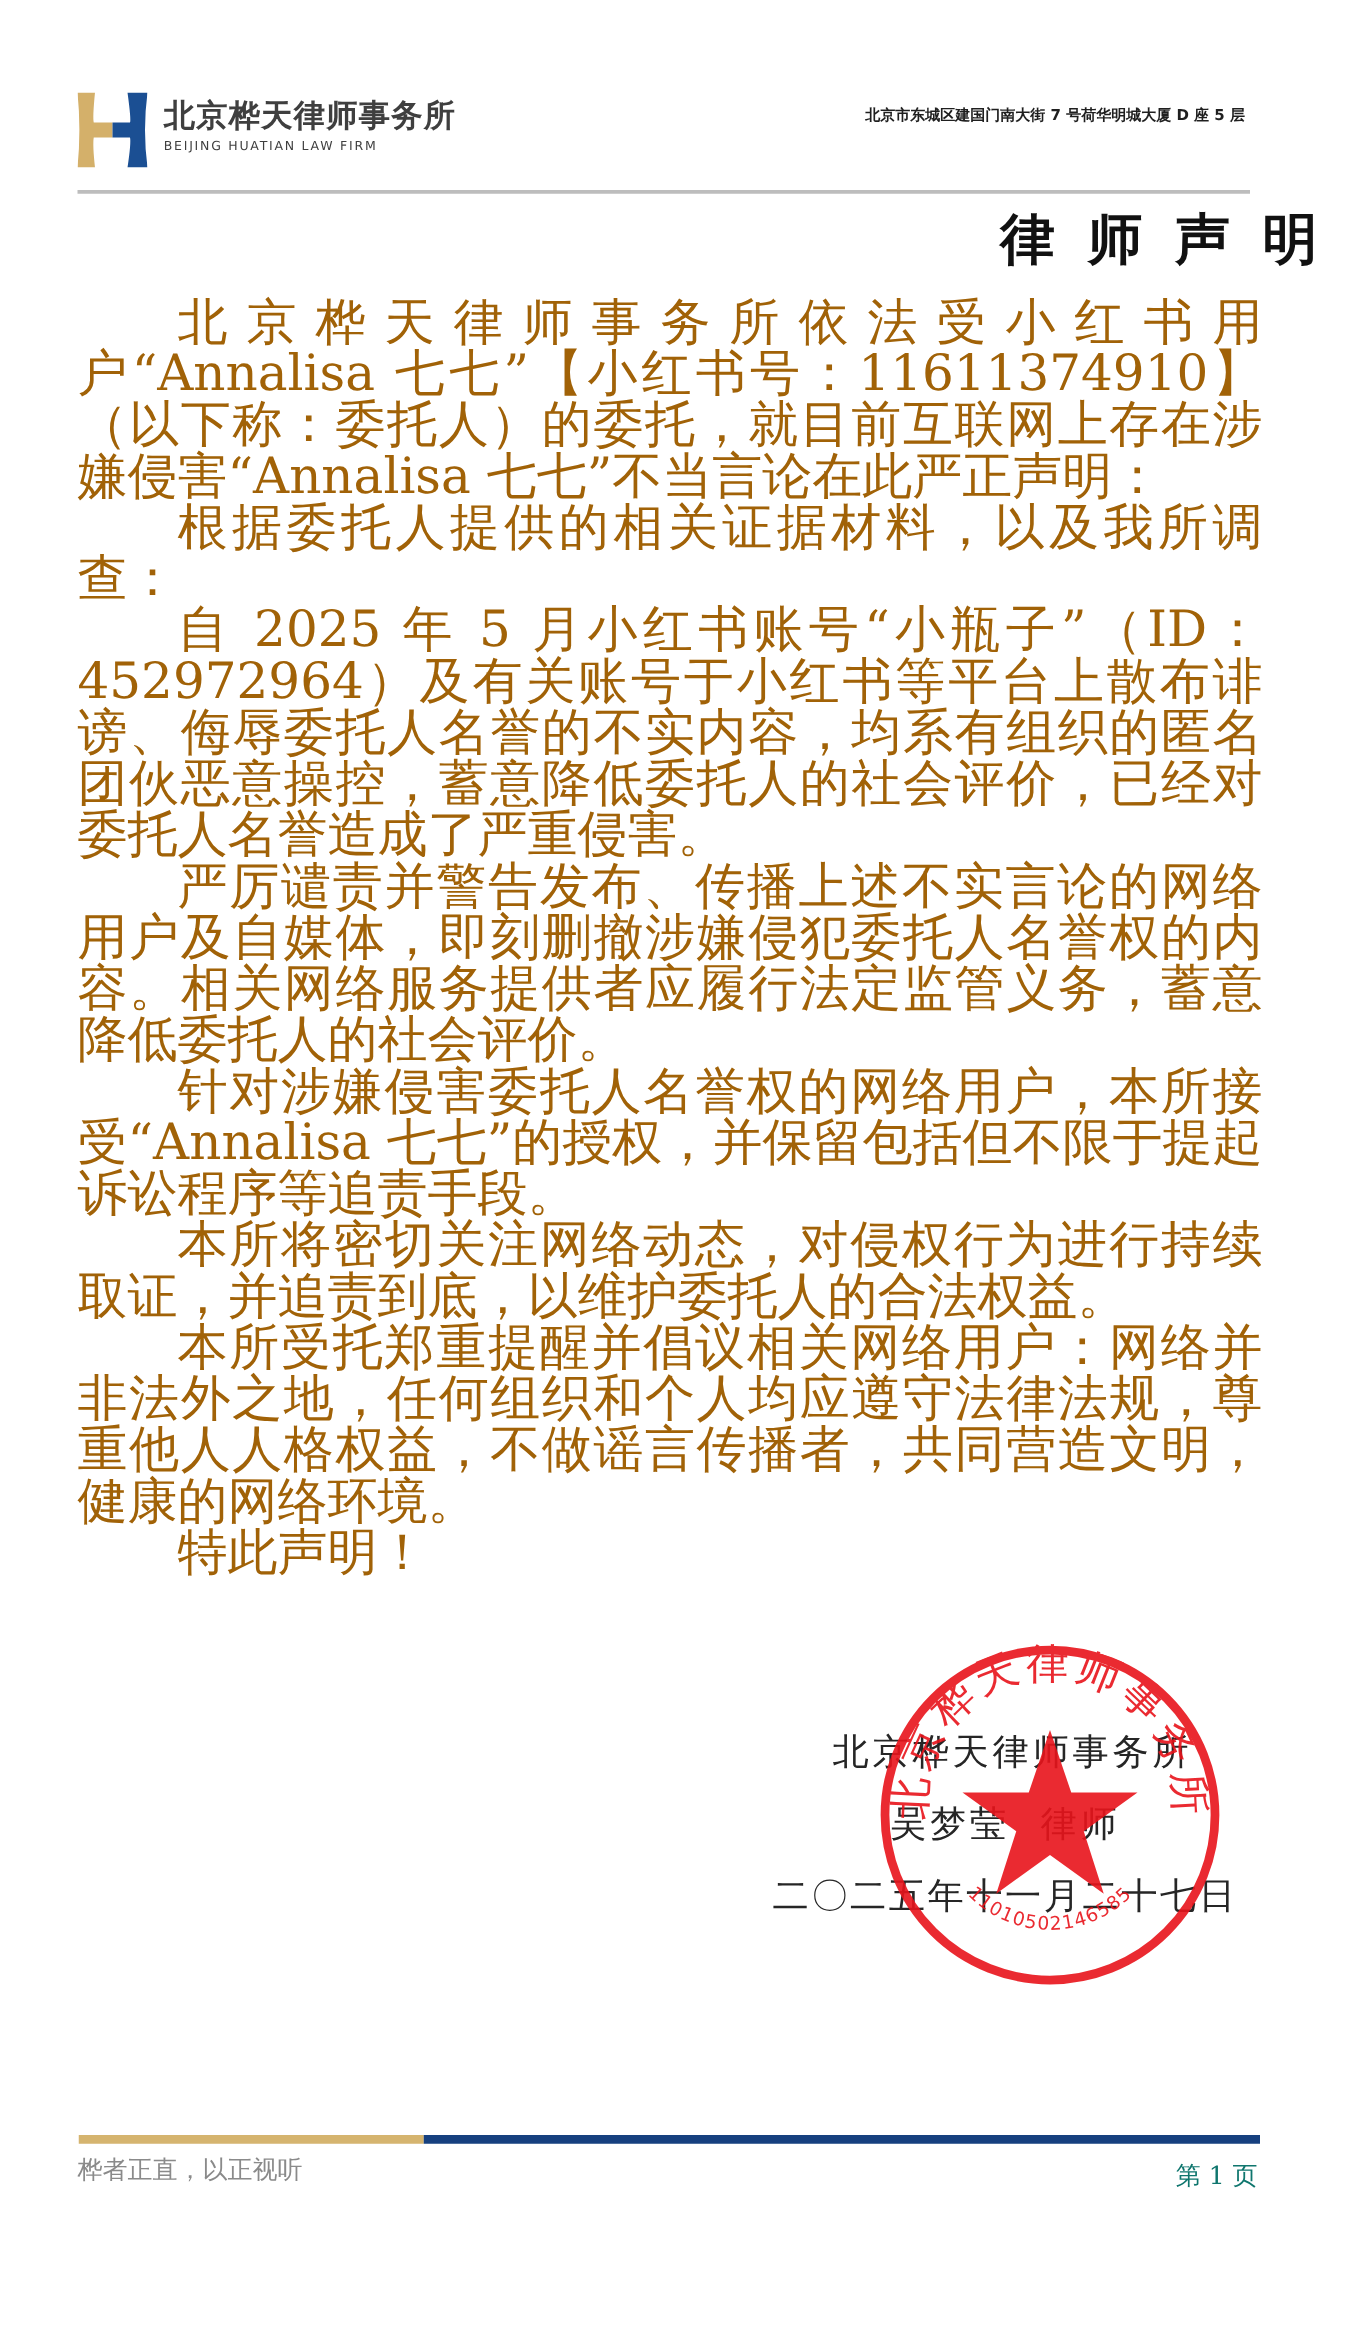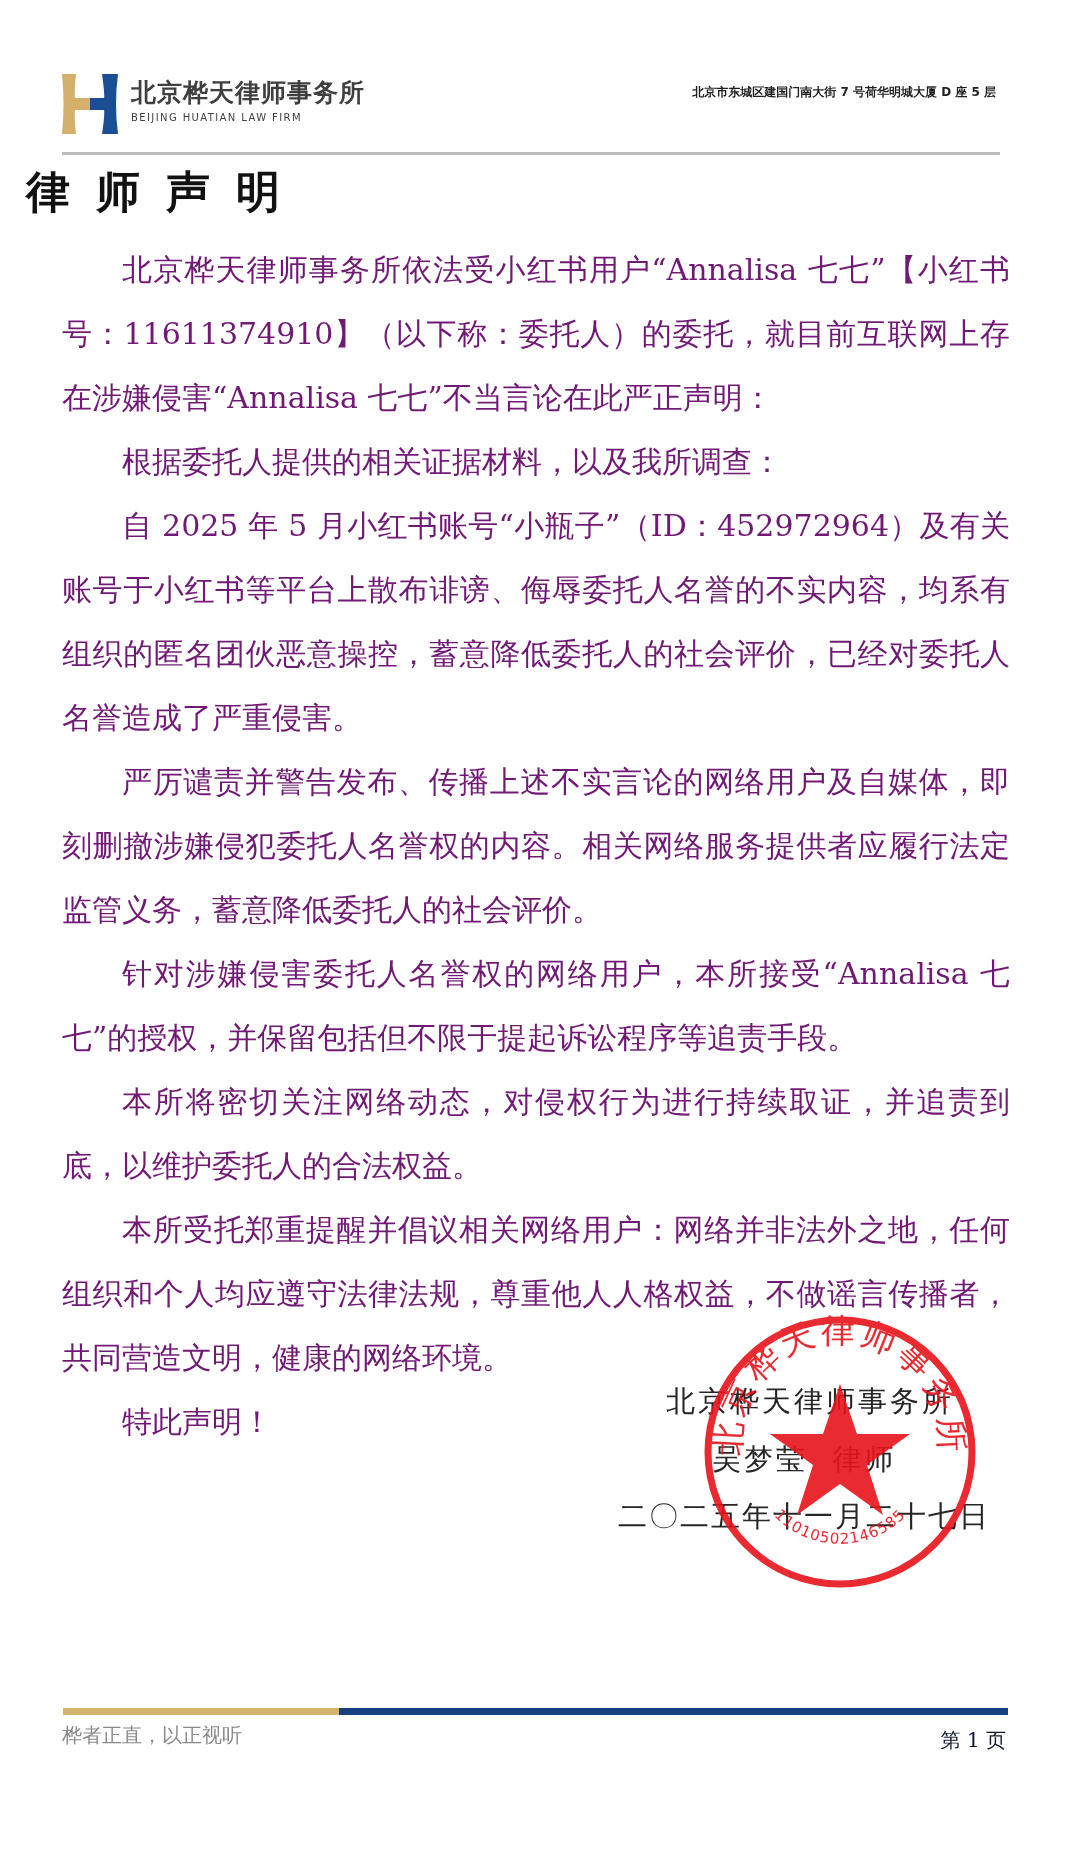--- a/index.html
+++ b/index.html
@@ -23,28 +23,28 @@
   }
   .address {
     position: absolute; right: 84px; top: 84px;
     font-family: "DejaVu Sans", "Liberation Sans", sans-serif;
     font-size: 12px; font-weight: bold; color: #1f1f1f;
   }
   .header-rule {
     position: absolute; left: 62px; top: 152px; width: 938px; height: 3px; background: #bdbdbd;
   }
   .title {
-    position: absolute; left: 0; top: 160px; width: 1080px; text-align: left;
+    position: absolute; left: 0; top: 160px; width: 1080px; text-align: right;
     font-family: "DejaVu Sans", "Liberation Sans", sans-serif;
     font-size: 44px; font-weight: bold; color: #111; letter-spacing: 26px;
     text-indent: 26px; line-height: 64px;
   }
   .body-text {
     position: absolute; left: 62px; top: 238px; width: 948px;
-    font-size: 30px; line-height: 64px; color: #701a75;
+    font-size: 40px; line-height: 41px; color: #a16207;
     text-align: justify;
   }
   .body-text p { margin: 0; text-indent: 2em; }
   .signature { position: absolute; left: 0; top: 0; width: 1080px; height: 1861px; pointer-events: none; }
   .sig-line {
     position: absolute; font-size: 29px; color: #262626; white-space: nowrap;
     font-family: "DejaVu Sans", "Liberation Sans", sans-serif; font-weight: 300;
   }
   .sig-firm { left: 666px; top: 1382px; letter-spacing: 3px; }
   .sig-name { left: 712px; top: 1440px; letter-spacing: 3px; }
@@ -52,21 +52,21 @@
   .seal { position: absolute; left: 700px; top: 1312px; width: 280px; height: 280px; opacity: 0.9; }
   .footer-bar-gold { position: absolute; left: 63px; top: 1708px; width: 276px; height: 7px; background: #d5b46f; }
   .footer-bar-blue { position: absolute; left: 339px; top: 1708px; width: 669px; height: 7px; background: #16407f; }
   .footer-motto {
     position: absolute; left: 62px; top: 1722px;
     font-family: "DejaVu Sans", "Liberation Sans", sans-serif;
     font-size: 20px; color: #8a8a8a;
   }
   .footer-page {
     position: absolute; right: 74px; top: 1727px;
-    font-size: 20px; color: #0f172a;
+    font-size: 20px; color: #0f766e;
   }
 </style>
 </head>
 <body>
 
 <div class="header">
   <svg class="logo-mark" viewBox="0 0 56 60">
     <path d="M0 0 H14 Q12 20 13 24 H28 V36 H13 Q12 42 14 60 H0 Q3 30 0 0 Z" fill="#d4b06a"></path>
     <path d="M56 0 H40 Q43 22 42 24 H28 V36 H42 Q43 40 40 60 H56 Q52 30 56 0 Z" fill="#1b4f93"></path>
   </svg>

